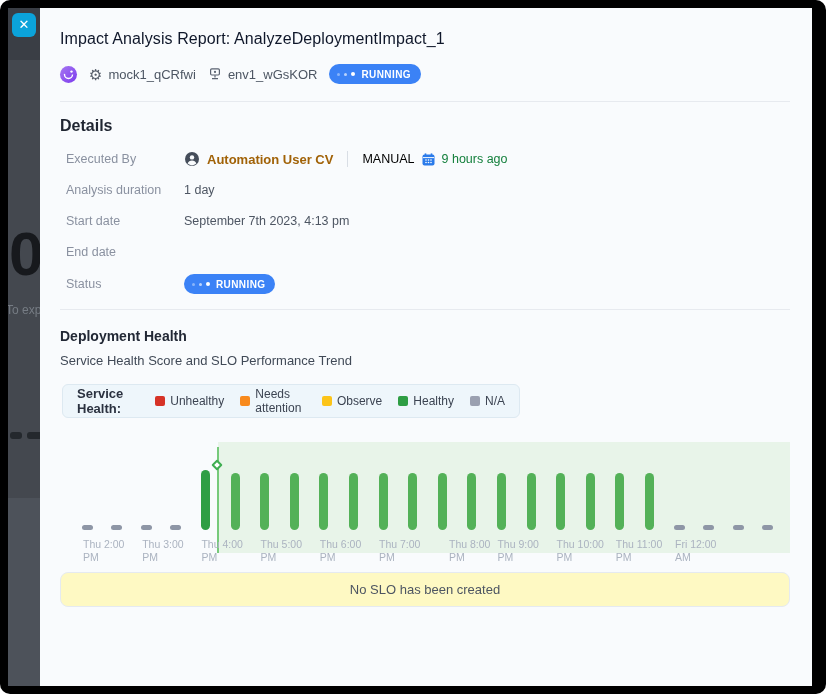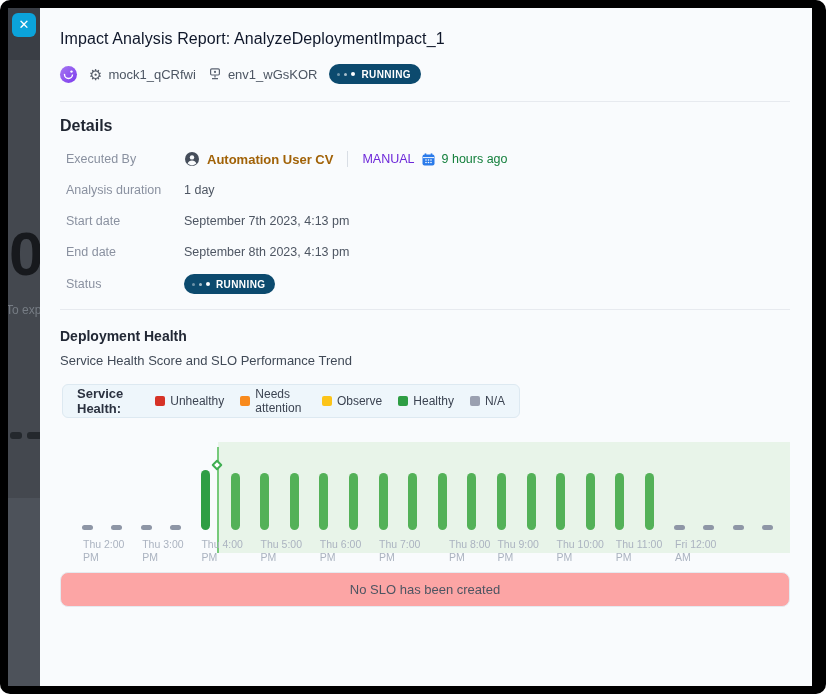--- a/index.html
+++ b/index.html
@@ -34,24 +34,24 @@
 
   .divider { border-top:1px solid #e7eaef; margin:0 22px 0 20px; }
 
   .details-sec { padding:15px 22px 2px 20px; }
   .sec-heading { font-size:16px; font-weight:700; color:#1f2531; margin-bottom:15px; }
   .d-row { display:flex; align-items:center; margin-bottom:13px; padding-left:6px; min-height:18px; }
   .d-label { width:118px; flex:0 0 118px; font-size:12.5px; color:#8a91a0; }
   .d-value { font-size:12.5px; color:#4e5663; display:flex; align-items:center; gap:7px; }
   .user-name { font-size:13px; font-weight:700; color:#a16207; }
   .v-sep { width:1px; height:16px; background:#d9dee5; margin:0 7px; }
-  .mode-text { color:#6d28d9; font-weight:500; }
+  .mode-text { color:#000000; font-weight:500; }
   .time-text { color:#15803d; }
 
-  .badge { display:inline-flex; align-items:center; gap:2px; height:20px; padding:0 10px 0 8px; border-radius:10px; background:#0c4a6e; color:#fff; font-size:10px; font-weight:700; letter-spacing:.4px; }
+  .badge { display:inline-flex; align-items:center; gap:2px; height:20px; padding:0 10px 0 8px; border-radius:10px; background:#3b82f6; color:#fff; font-size:10px; font-weight:700; letter-spacing:.4px; }
   .bdot { border-radius:50%; background:#fff; margin-right:2px; }
   .bdot.b1 { width:3px; height:3px; opacity:.4; }
   .bdot.b2 { width:3px; height:3px; opacity:.65; }
   .bdot.b3 { width:4px; height:4px; opacity:1; margin-right:4px; }
 
   .health-sec { padding:18px 22px 0 20px; }
   .h-heading { font-size:14px; font-weight:700; color:#222835; margin-bottom:9px; }
   .h-subtitle { font-size:13px; color:#414a57; margin-bottom:16px; }
 
   .legend-box { width:458px; margin-left:2px; height:34px; background:#eef6fb; border:1px solid #dde9f1; border-radius:6px; display:flex; align-items:center; padding:0 14px; gap:16px; }
@@ -60,21 +60,21 @@
   .legend-swatch { width:10px; height:10px; border-radius:2px; flex:0 0 10px; }
 
   .chart { position:relative; margin-top:10px; width:730px; height:137px; }
   .cregion { position:absolute; background:#e8f4e9; }
   .cbar { position:absolute; border-radius:4.5px; }
   .cdash { position:absolute; border-radius:2.5px; }
   .cline { position:absolute; width:2px; background:#77ca7b; }
   .cdiamond { position:absolute; width:8px; height:8px; background:#fff; border:2px solid #3fae52; transform:rotate(45deg); border-radius:1px; }
   .ctick { position:absolute; font-size:10.5px; line-height:12.5px; color:#abb3c0; white-space:nowrap; }
 
-  .slo-box { margin-top:7px; width:730px; height:35px; background:#fca5a5; border:1px solid #e5eaf0; border-radius:8px; display:flex; align-items:center; justify-content:center; font-size:13px; color:#4d5562; }
+  .slo-box { margin-top:7px; width:730px; height:35px; background:#fef9c3; border:1px solid #e5eaf0; border-radius:8px; display:flex; align-items:center; justify-content:center; font-size:13px; color:#4d5562; }
 
   .icon-svg { display:block; }
 </style>
 </head>
 <body>
 
 <div class="frame">
   <div class="viewport">
 
     <div class="backdrop-topstrip"></div>
@@ -156,21 +156,20 @@
           <span class="d-value">1 day</span>
         </div>
 
         <div class="d-row">
           <span class="d-label">Start date</span>
           <span class="d-value">September 7th 2023, 4:13 pm</span>
         </div>
 
         <div class="d-row">
           <span class="d-label">End date</span>
-          <span class="d-value">September 8th 2023, 4:13 pm</span>
         </div>
 
         <div class="d-row">
           <span class="d-label">Status</span>
           <span class="badge">
             <span class="bdot b1"></span>
               <span class="bdot b2"></span>
               <span class="bdot b3"></span>
             <span>RUNNING</span>
           </span>

